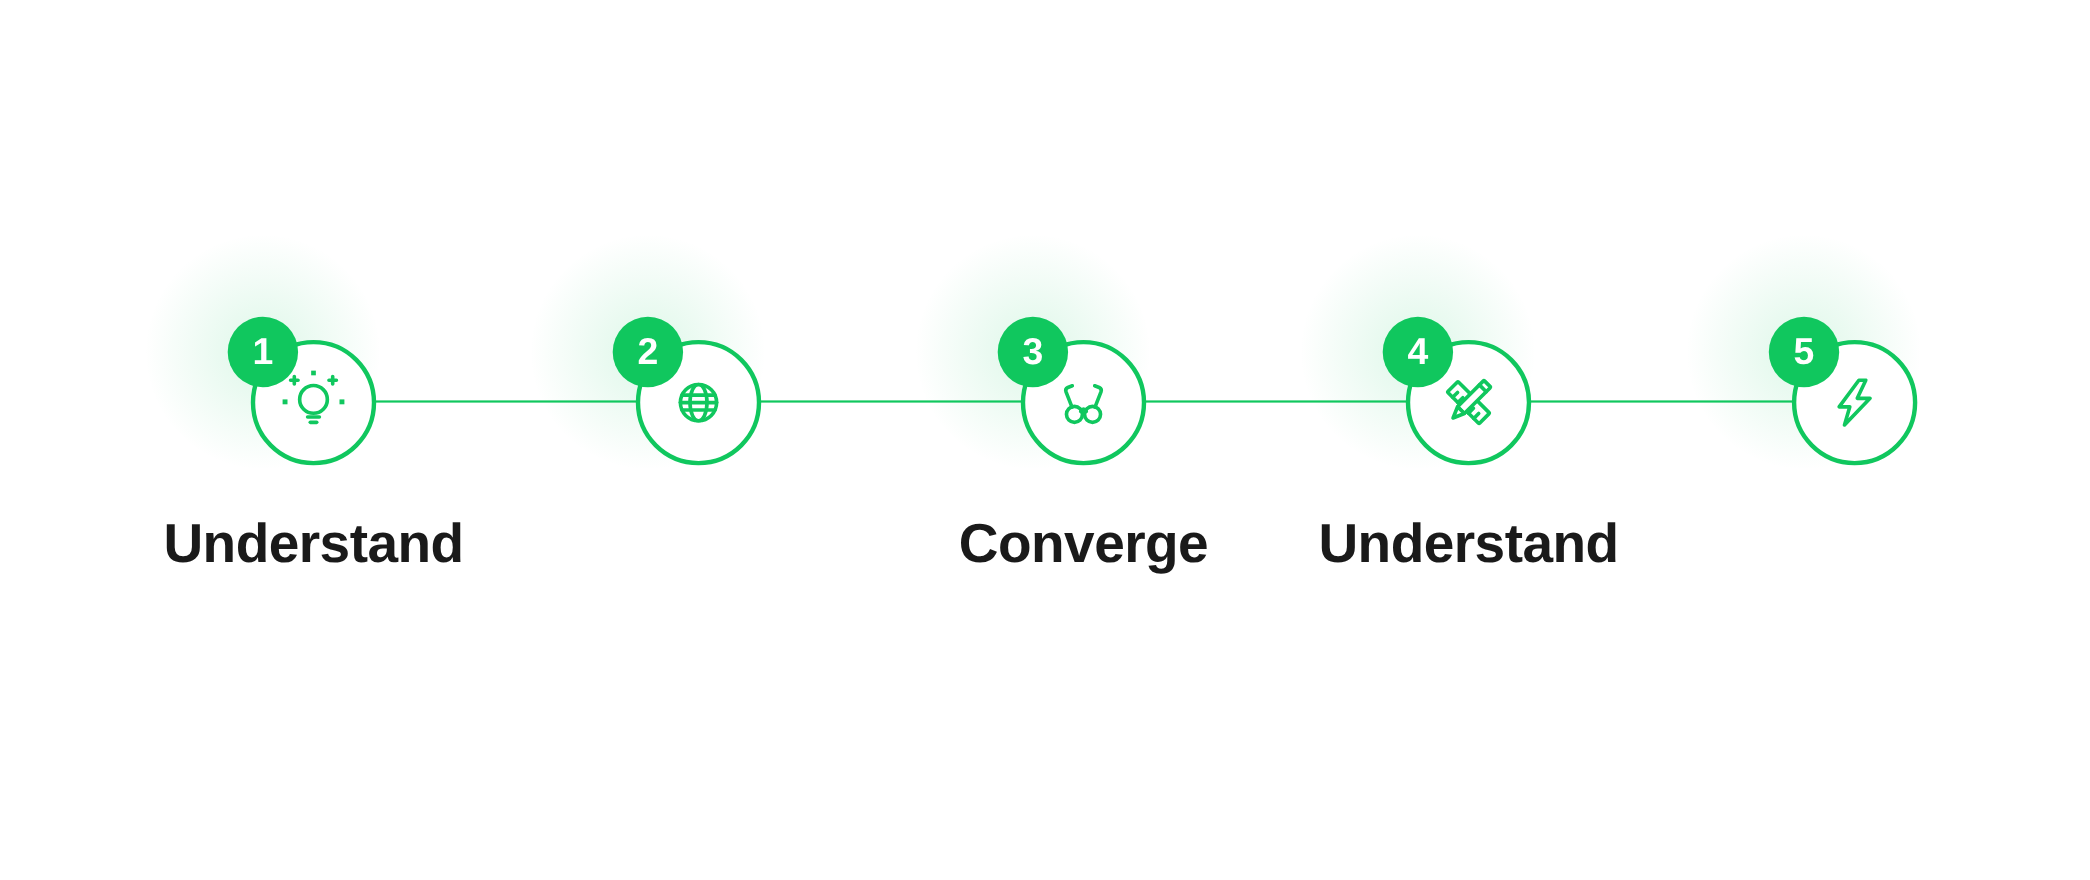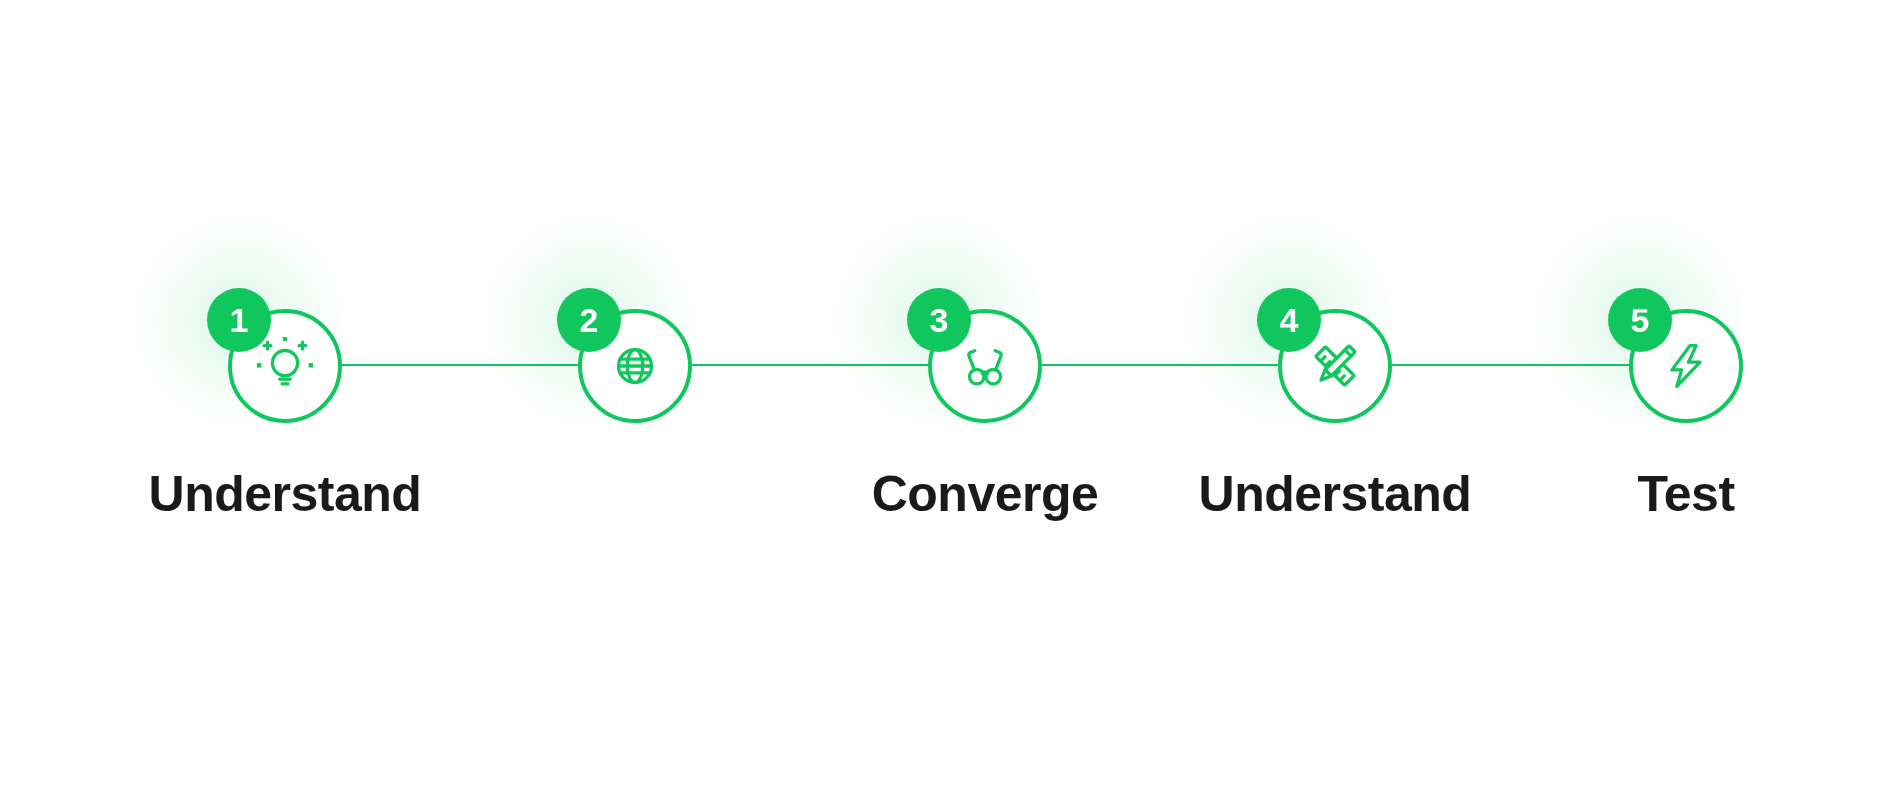--- a/index.html
+++ b/index.html
@@ -195,16 +195,15 @@
       <div class="glow"></div>
       <div class="circle">
         <svg class="icon-svg" width="62" height="62" viewBox="0 0 64 64">
           <path class="st" d="M36 11 L17.5 36 L27.5 36 L22.5 53 L46.5 28 L34.5 28 L42.5 11 Z"></path>
         </svg>
       </div>
       <div class="badge">
         <span>5</span>
       </div>
     </div>
-    <div class="label">Test</div>
   </div>
 
 </div>
 
 </body></html>

